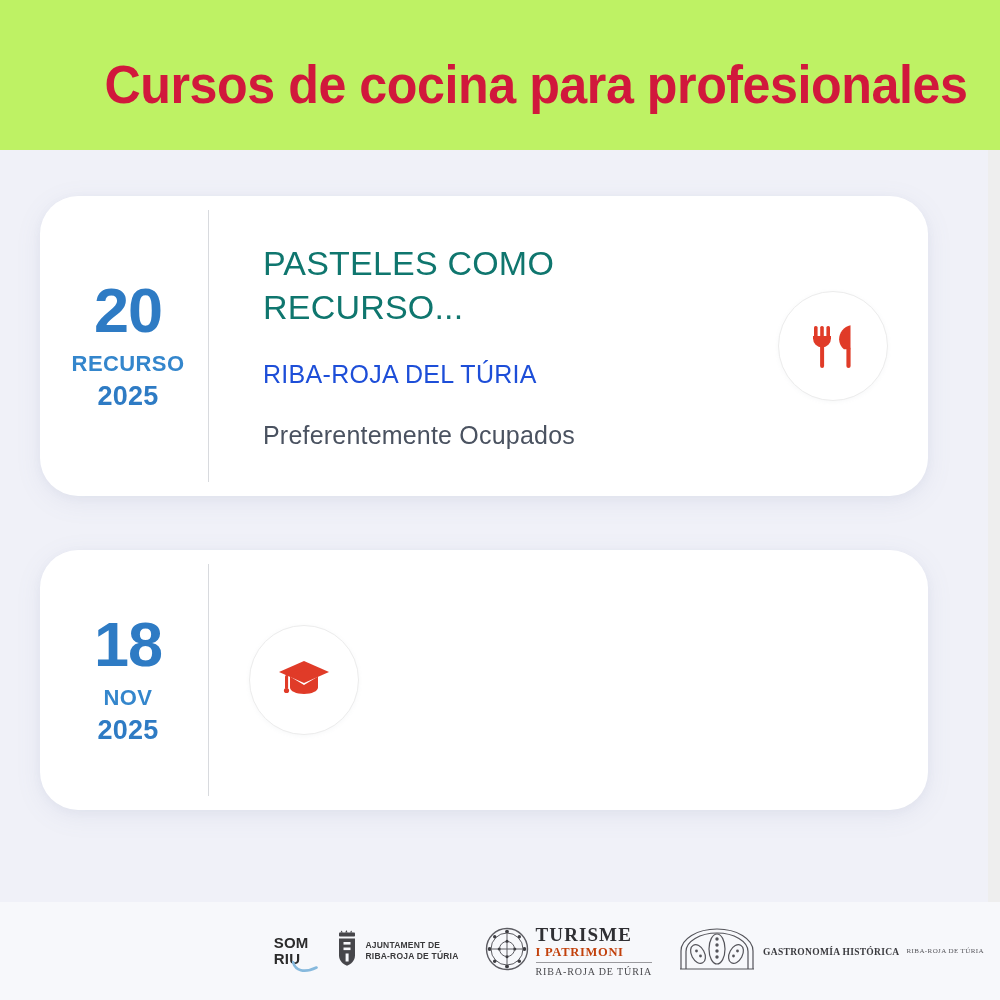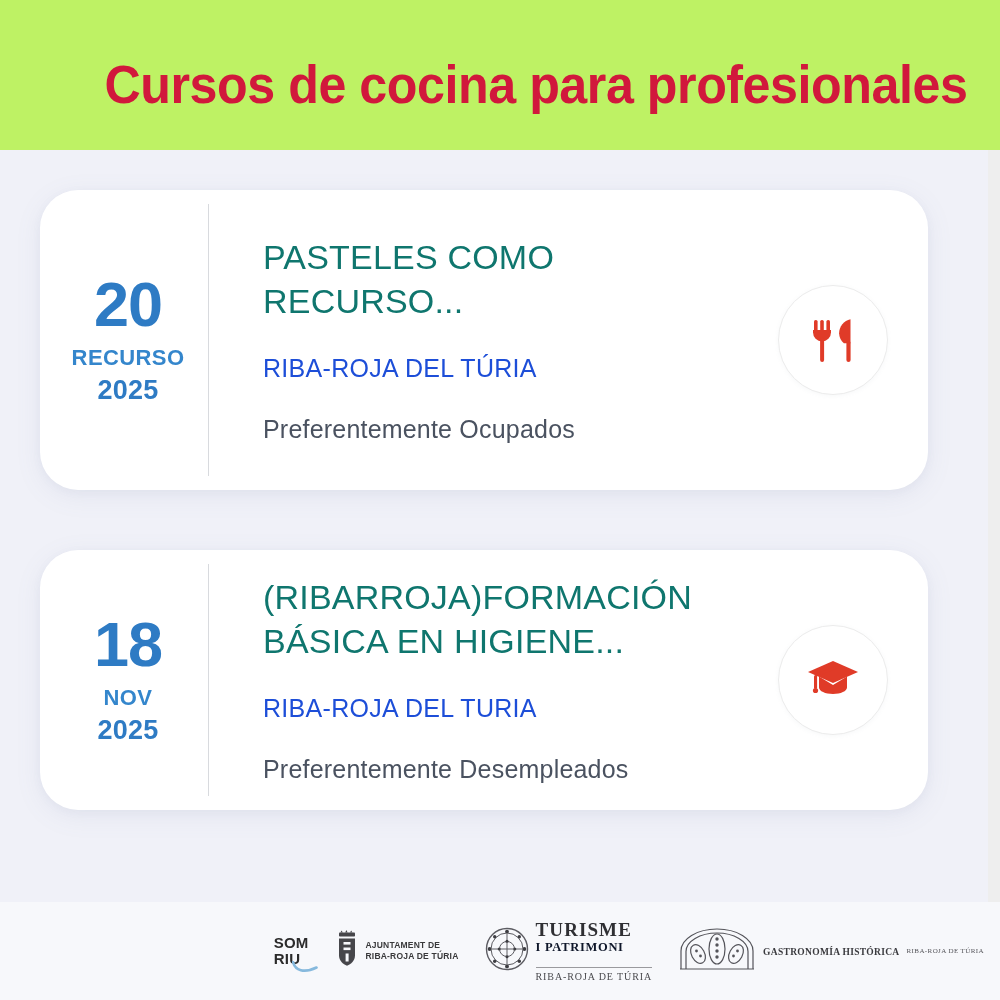--- a/index.html
+++ b/index.html
@@ -74,21 +74,21 @@
     background: #ffffff;
     border-radius: 38px;
     box-shadow: 0 6px 26px rgba(120, 130, 170, 0.10),
                 0 2px 8px rgba(120, 130, 170, 0.06);
     display: flex;
     align-items: stretch;
     box-sizing: border-box;
   }
   #card-1 {
     left: 40px;
-    top: 40px;
+    top: 46px;
     width: 888px;
     height: 300px;
   }
   #card-2 {
     left: 40px;
     top: 400px;
     width: 888px;
     height: 260px;
   }
 
@@ -262,24 +262,24 @@
     font-size: 19px;
     font-weight: 700;
     color: #2f2f33;
     letter-spacing: 1.1px;
     line-height: 1.05;
   }
   .turisme-2 {
     font-family: "Liberation Serif", "DejaVu Serif", serif;
     font-size: 12.5px;
     font-weight: 700;
-    color: #0f172a;
+    color: #c2410c;
     letter-spacing: 0.7px;
     line-height: 1.15;
-    padding-bottom: 12px;
+    padding-bottom: 2px;
     border-bottom: 1px solid #9a9a9e;
   }
   .turisme-3 {
     font-family: "Liberation Serif", "DejaVu Serif", serif;
     font-size: 10px;
     font-weight: 400;
     color: #4a4a4e;
     letter-spacing: 0.9px;
     line-height: 1.1;
     padding-top: 3px;
@@ -362,25 +362,20 @@
     <div class="card" id="card-2">
 
       <div class="date-block">
         <div class="date-day">18</div>
         <div class="date-month">NOV</div>
         <div class="date-year">2025</div>
       </div>
 
       <div class="divider"></div>
 
-      <div class="info-block">
-        <div class="course-title">(RIBARROJA)FORMACIÓN BÁSICA EN HIGIENE...</div>
-        <div class="course-place">RIBA-ROJA DEL TURIA</div>
-        <div class="course-audience">Preferentemente Desempleados</div>
-      </div>
 
       <div class="icon-block">
         <div class="icon-circle">
           <span>
             <svg width="52" height="42" viewBox="0 0 52 42" aria-hidden="true">
               <g fill="#e03b28">
 
                 <path d="M26 2 L51 13 L26 24 L1 13 Z"></path>
 
                 <path d="M12 17.5 v11 c 0 3.6 6.3 6.5 14 6.5 s 14 -2.9 14 -6.5 v-11 L26 26 Z"></path>

